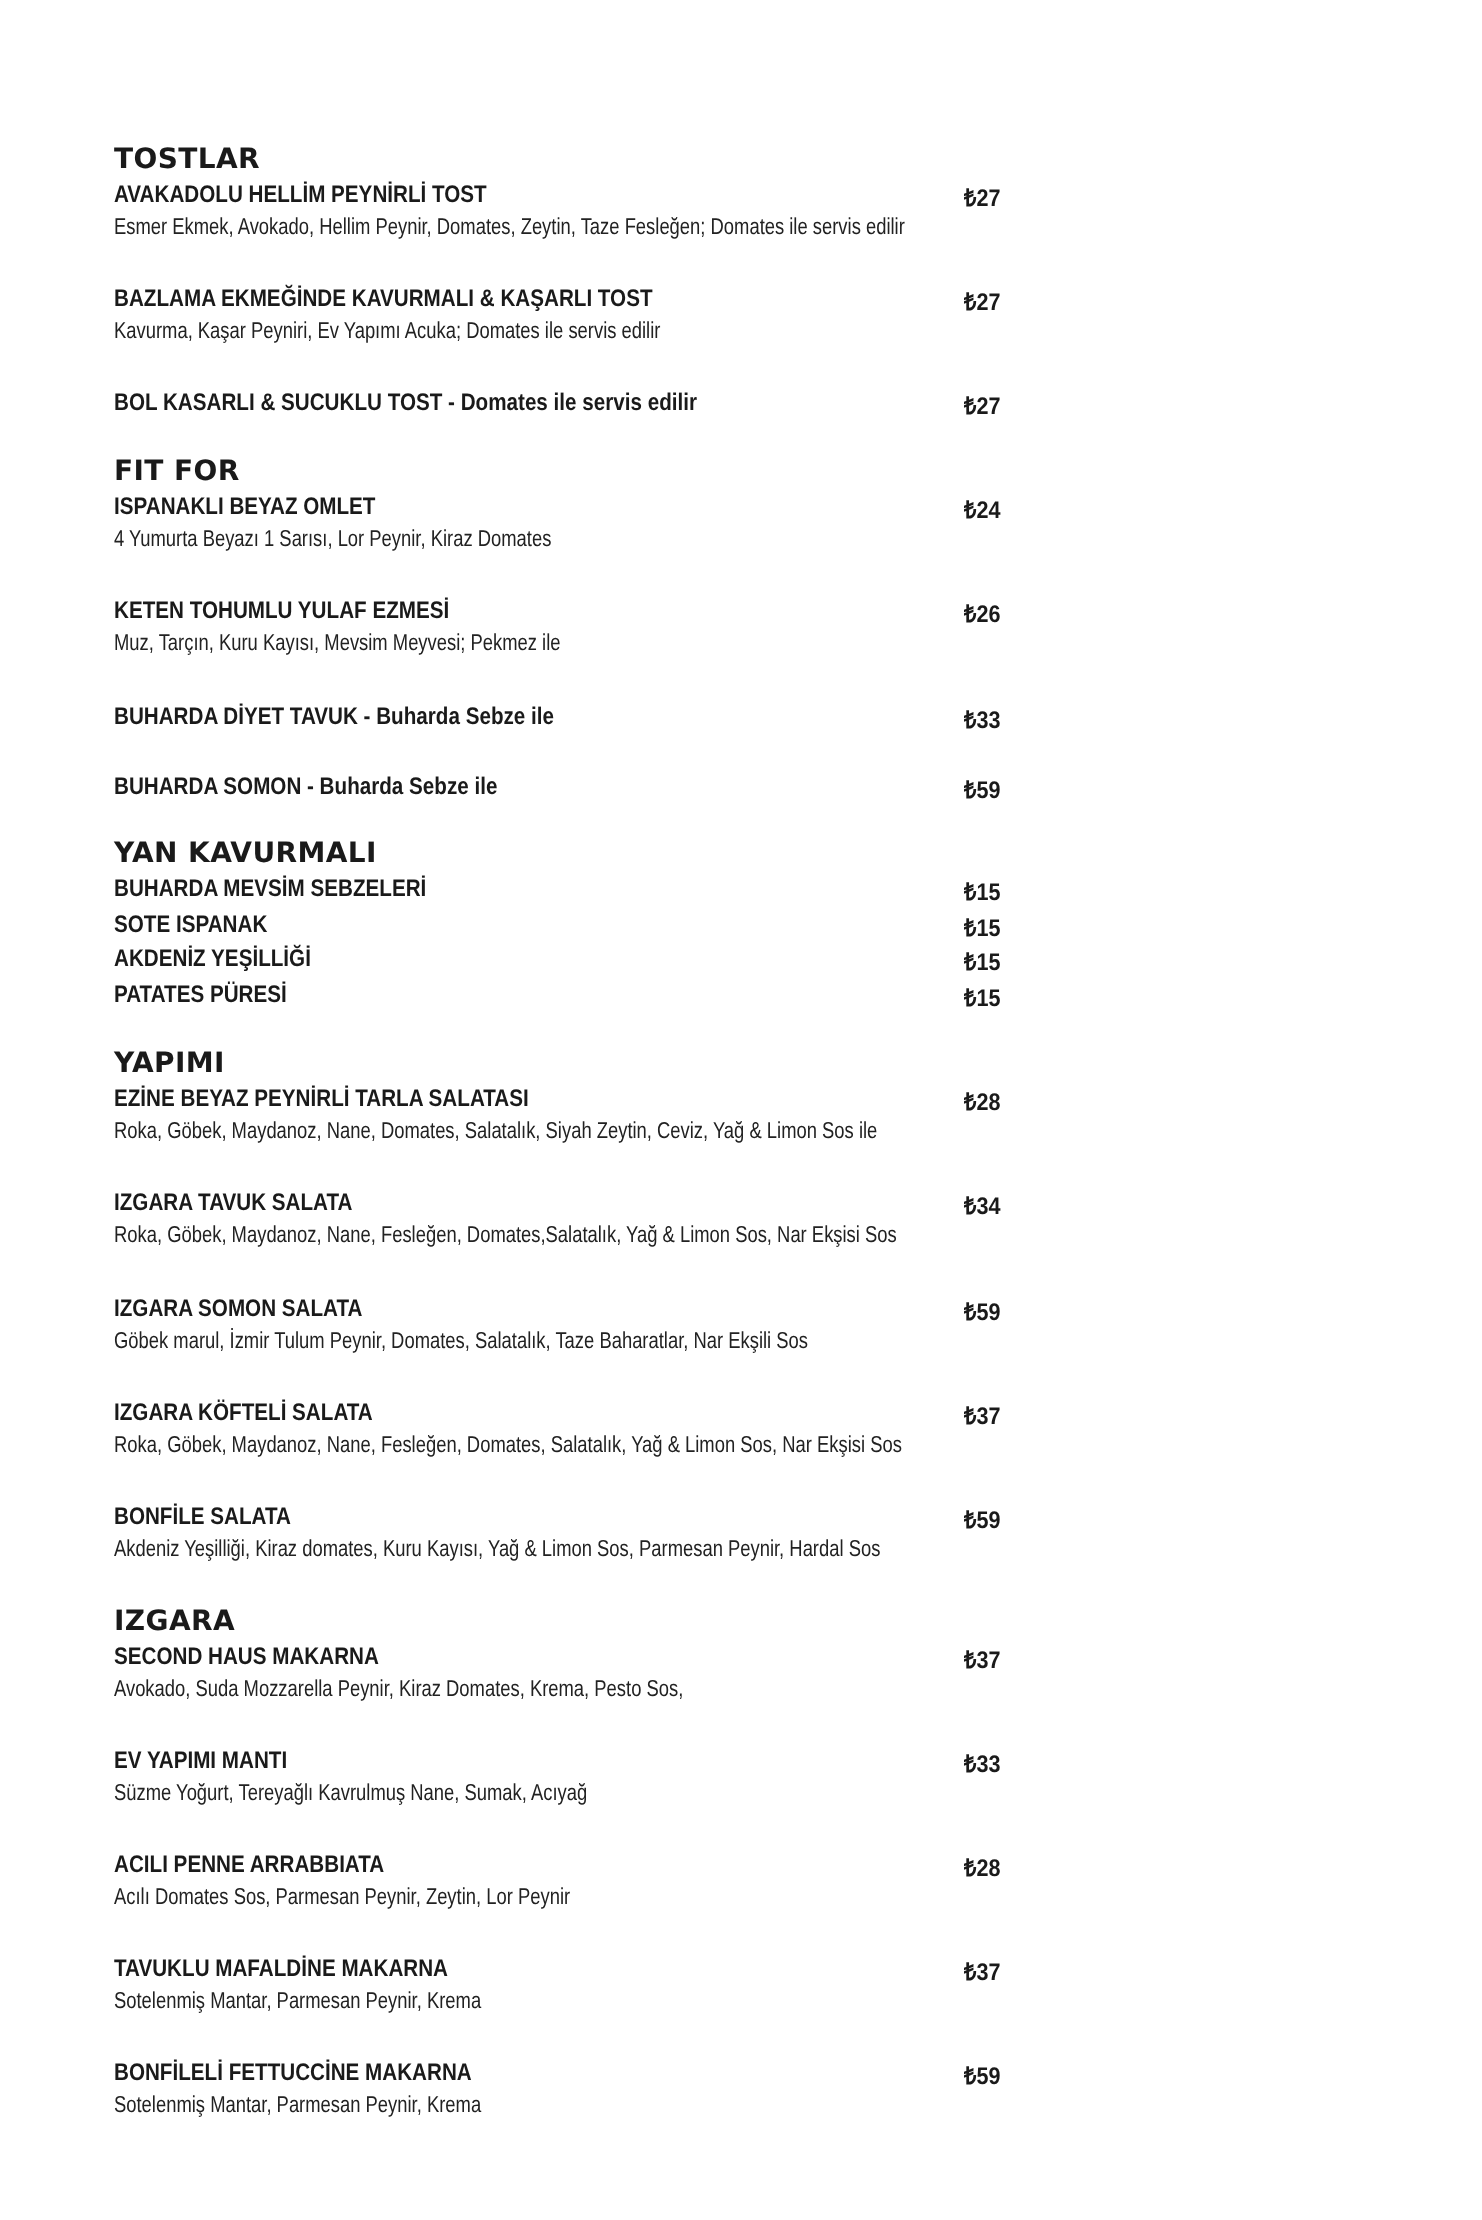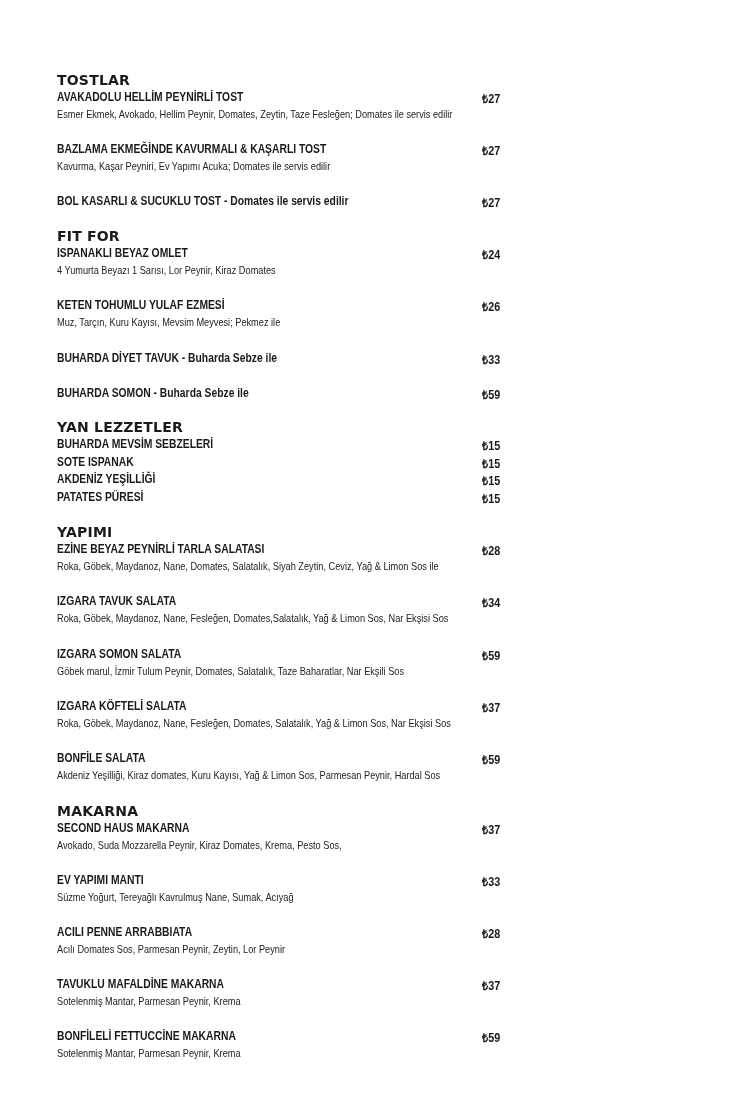--- a/index.html
+++ b/index.html
@@ -42,21 +42,21 @@
   <div class="el item-name" style="top:298px">KETEN TOHUMLU YULAF EZMESİ</div>
   <div class="el item-price" style="top:298px">₺26</div>
   <div class="el item-desc" style="top:316px">Muz, Tarçın, Kuru Kayısı, Mevsim Meyvesi;  Pekmez ile</div>
 
   <div class="el item-name" style="top:351px">BUHARDA DİYET TAVUK - Buharda Sebze ile</div>
   <div class="el item-price" style="top:351px">₺33</div>
 
   <div class="el item-name" style="top:386px">BUHARDA SOMON - Buharda Sebze ile</div>
   <div class="el item-price" style="top:386px">₺59</div>
 
-  <div class="el section-title" style="top:419px">YAN LEZZETLER</div>
+  <div class="el section-title" style="top:419px">YAN KAVURMALI</div>
   <div class="el item-name" style="top:437px">BUHARDA MEVSİM SEBZELERİ</div>
   <div class="el item-price" style="top:437px">₺15</div>
   <div class="el item-name" style="top:455px">SOTE  ISPANAK</div>
   <div class="el item-price" style="top:455px">₺15</div>
   <div class="el item-name" style="top:472px">AKDENİZ YEŞİLLİĞİ</div>
   <div class="el item-price" style="top:472px">₺15</div>
   <div class="el item-name" style="top:490px">PATATES PÜRESİ</div>
   <div class="el item-price" style="top:490px">₺15</div>
 
   <div class="el section-title" style="top:524px">YAPIMI</div>
@@ -73,21 +73,21 @@
   <div class="el item-desc" style="top:665px">Göbek marul, İzmir Tulum Peynir, Domates, Salatalık, Taze Baharatlar, Nar Ekşili Sos</div>
 
   <div class="el item-name" style="top:699px">IZGARA KÖFTELİ SALATA</div>
   <div class="el item-price" style="top:699px">₺37</div>
   <div class="el item-desc" style="top:717px">Roka, Göbek, Maydanoz, Nane, Fesleğen, Domates, Salatalık, Yağ &amp; Limon Sos, Nar Ekşisi Sos</div>
 
   <div class="el item-name" style="top:751px">BONFİLE  SALATA</div>
   <div class="el item-price" style="top:751px">₺59</div>
   <div class="el item-desc" style="top:769px">Akdeniz Yeşilliği, Kiraz domates, Kuru Kayısı, Yağ &amp; Limon Sos, Parmesan Peynir, Hardal Sos</div>
 
-  <div class="el section-title" style="top:803px">MAKARNA</div>
+  <div class="el section-title" style="top:803px">IZGARA</div>
   <div class="el item-name" style="top:821px">SECOND HAUS MAKARNA</div>
   <div class="el item-price" style="top:821px">₺37</div>
   <div class="el item-desc" style="top:839px">Avokado, Suda Mozzarella Peynir, Kiraz Domates, Krema, Pesto Sos,</div>
 
   <div class="el item-name" style="top:873px">EV YAPIMI  MANTI</div>
   <div class="el item-price" style="top:873px">₺33</div>
   <div class="el item-desc" style="top:891px">Süzme Yoğurt, Tereyağlı Kavrulmuş Nane, Sumak, Acıyağ</div>
 
   <div class="el item-name" style="top:925px">ACILI PENNE ARRABBIATA</div>
   <div class="el item-price" style="top:925px">₺28</div>

